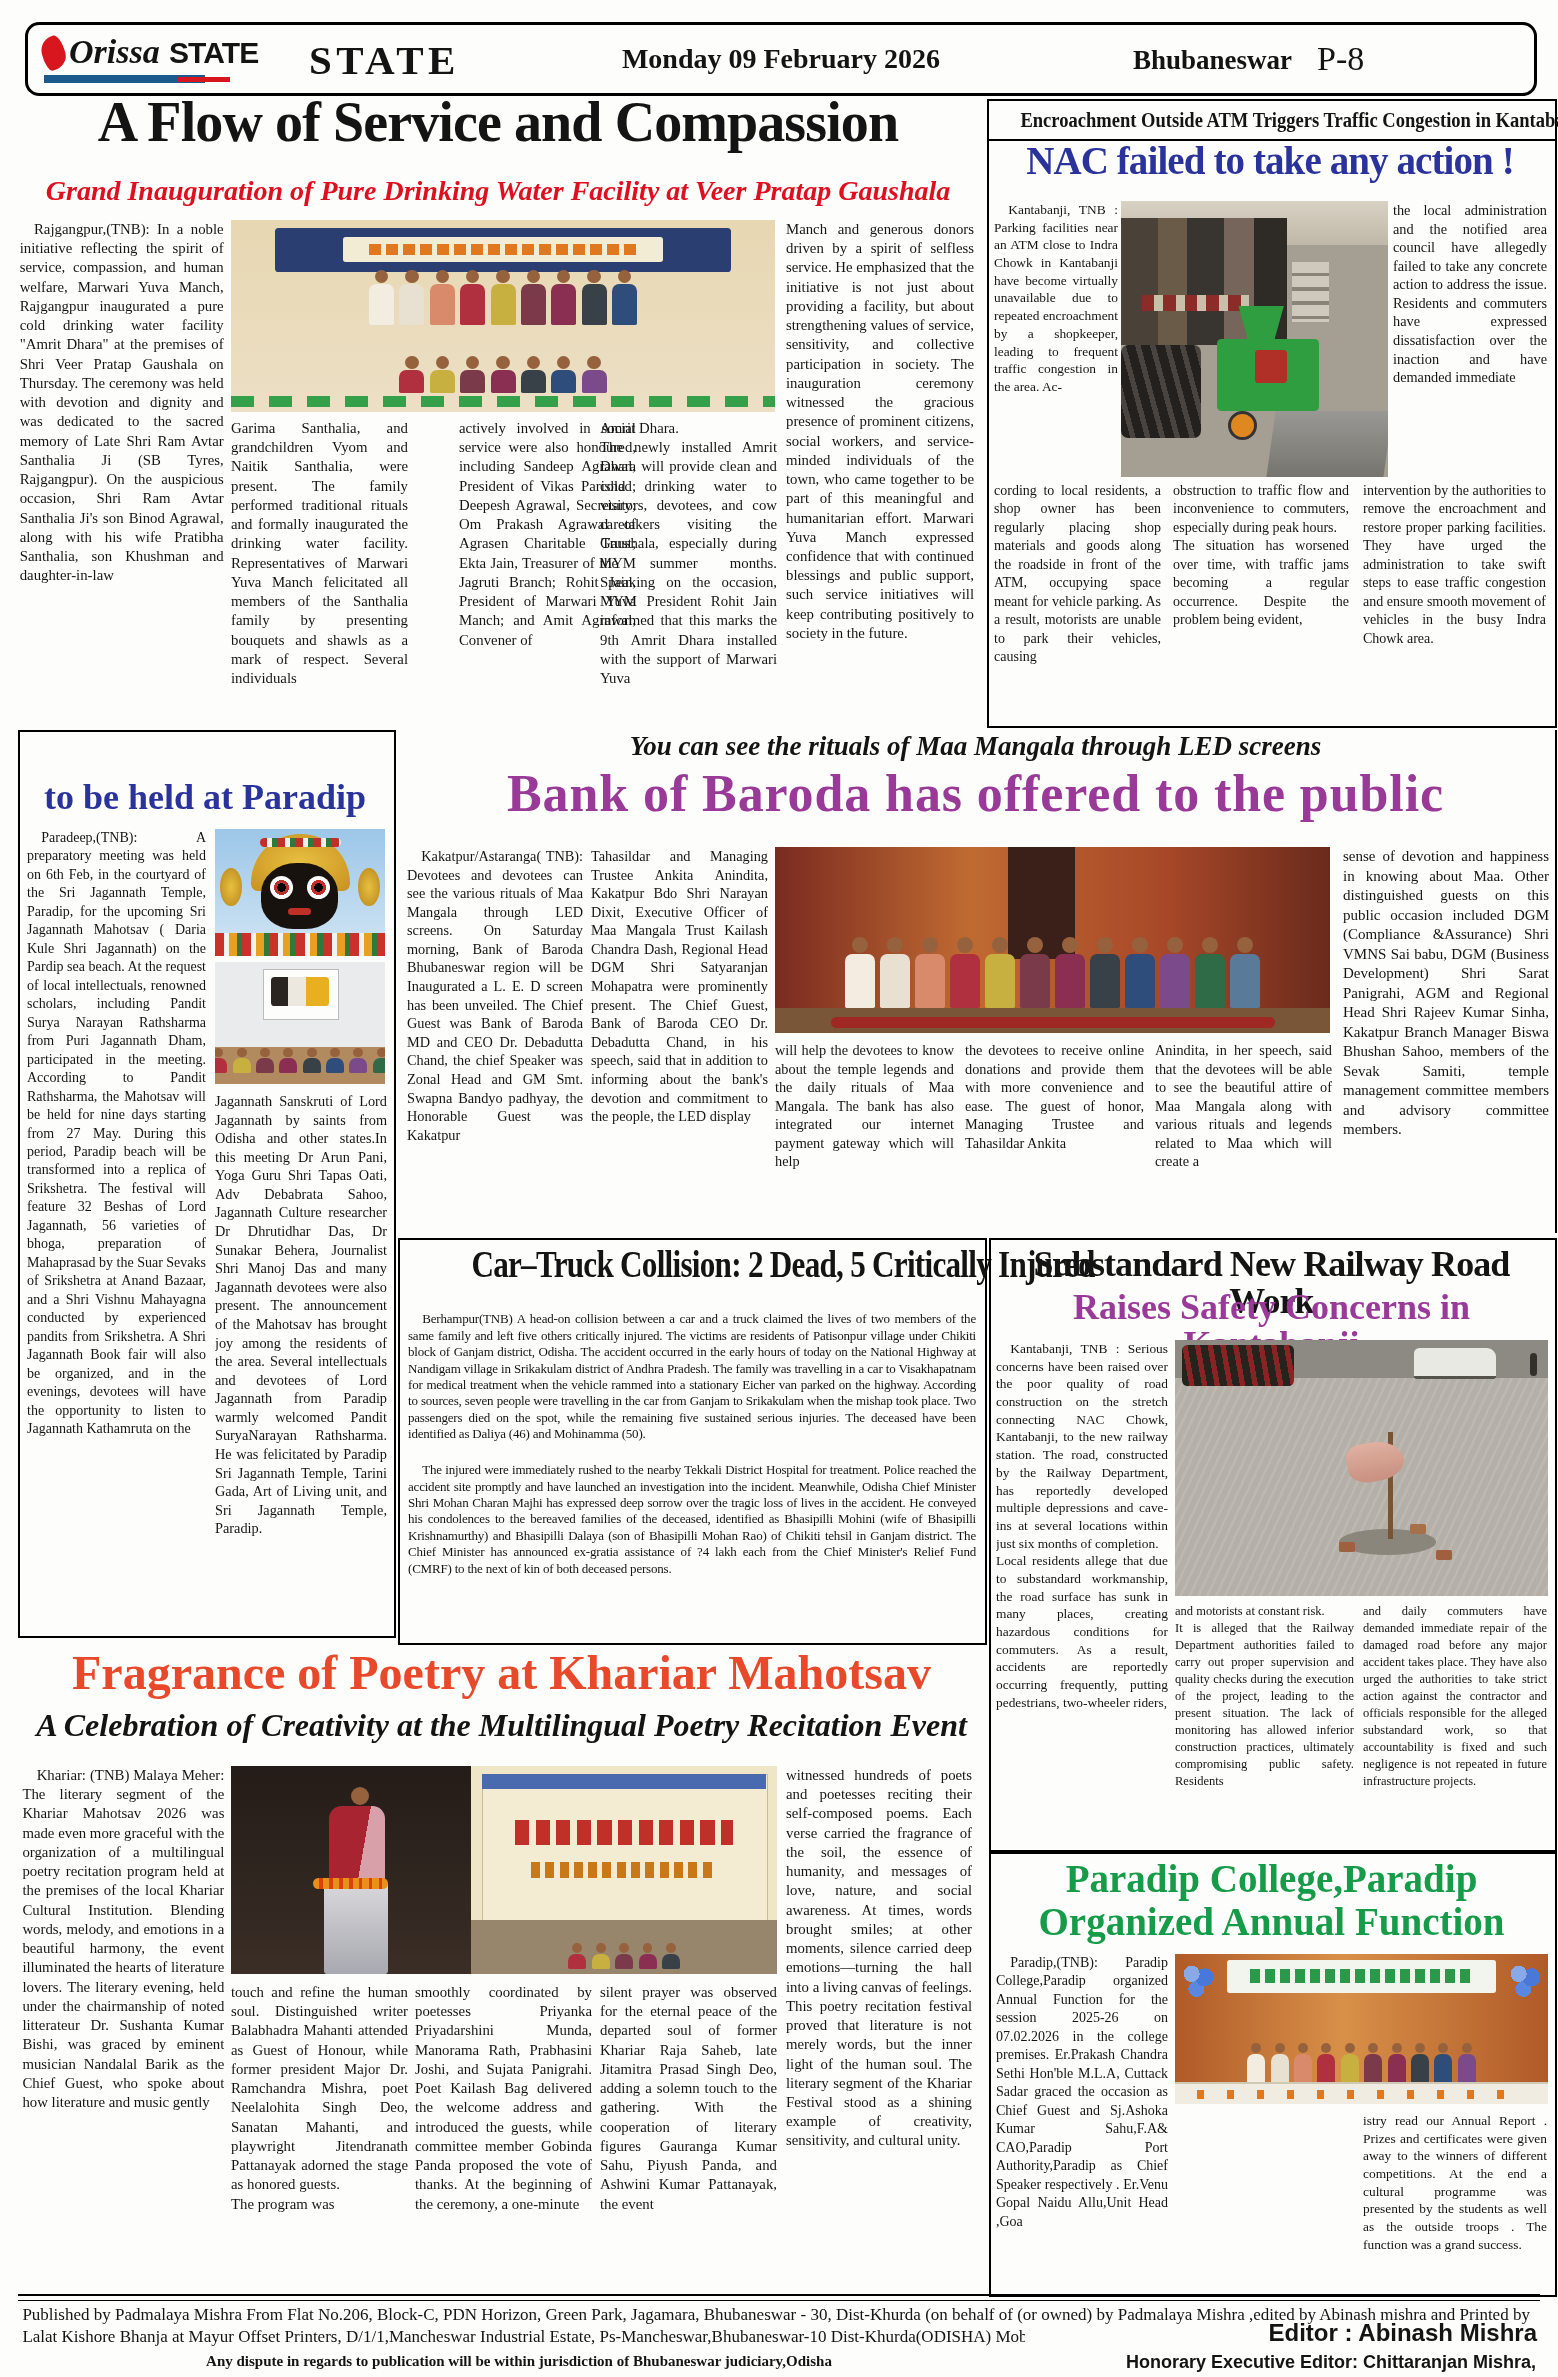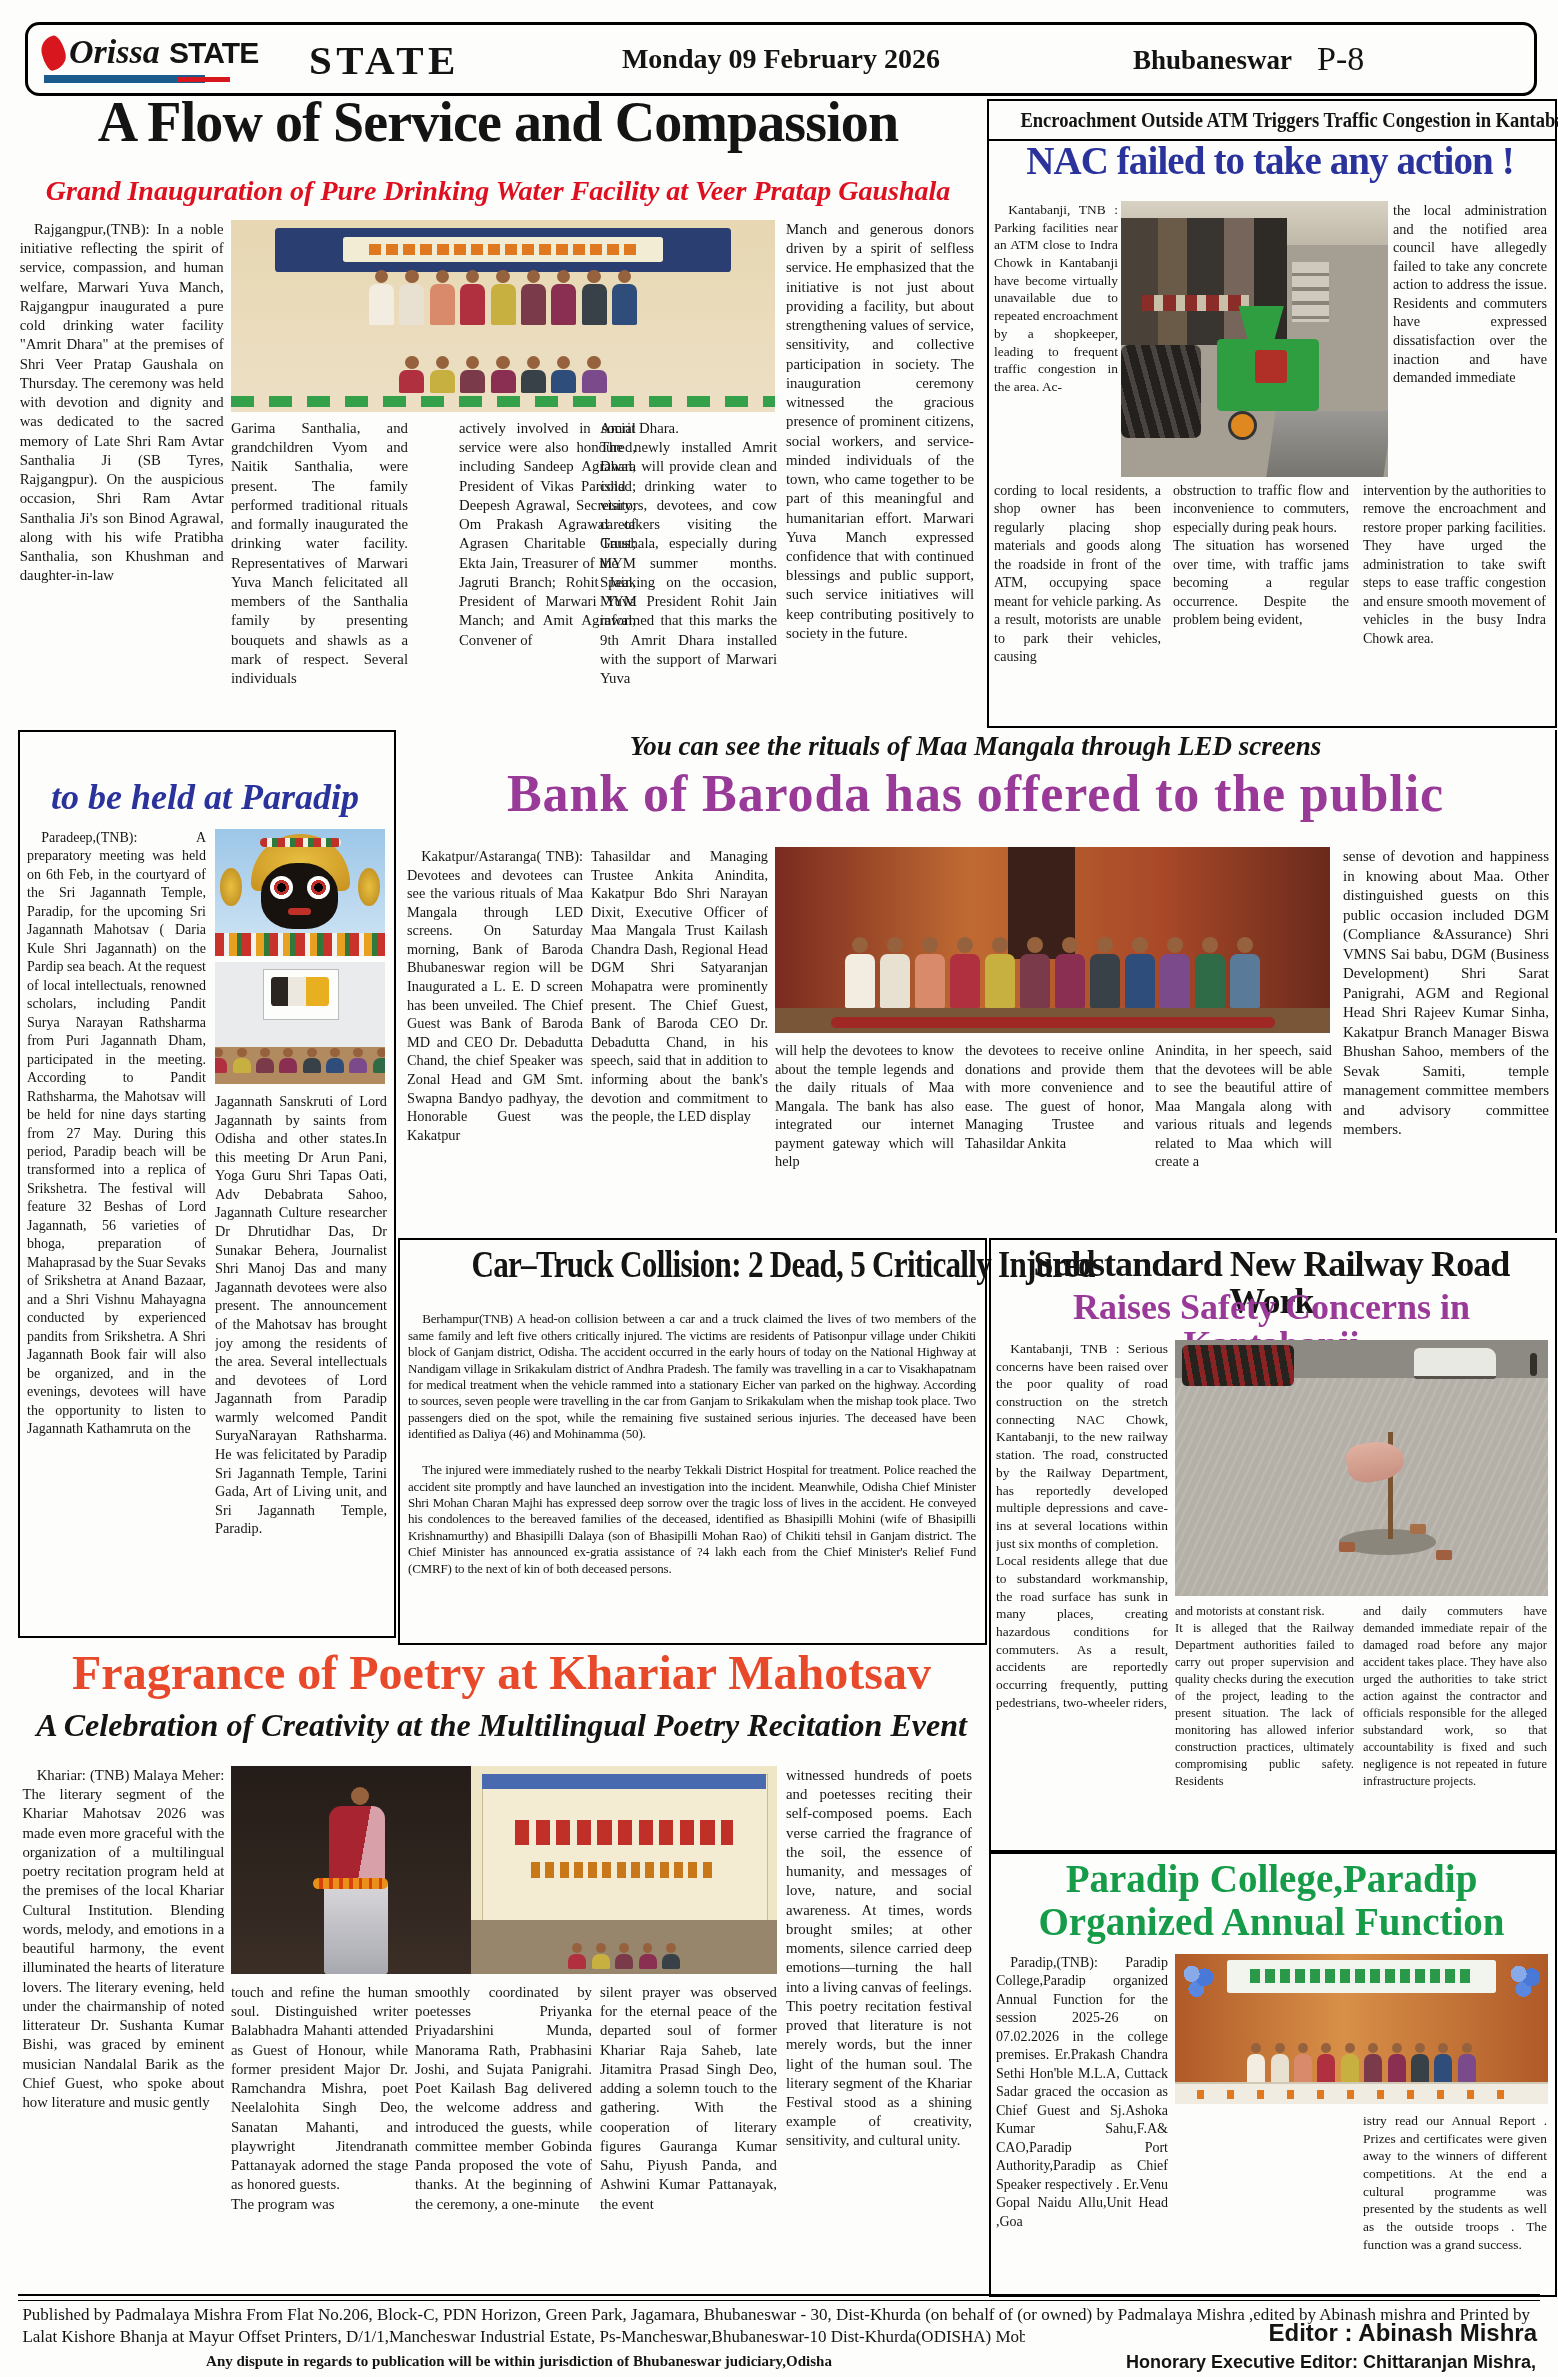--- a/index.html
+++ b/index.html
@@ -165,21 +165,21 @@
     <div class="abs" style="left:56%;top:76%;width:44%;height:24%;background:linear-gradient(#9a9894,#76746e);transform:skewX(-8deg);"></div>
   </div>
 
   <div class="abs body t16" style="left:1393px;top:201px;width:154px;height:274px;">the local administration and the notified area council have allegedly failed to take any concrete action to address the issue. Residents and commuters have expressed dissatisfaction over the inaction and have demanded immediate</div>
   <div class="abs body t155" style="left:994px;top:482px;width:167px;height:235px;">cording to local residents, a shop owner has been regularly placing shop materials and goods along the roadside in front of the ATM, occupying space meant for vehicle parking. As a result, motorists are unable to park their vehicles, causing</div>
   <div class="abs body t155" style="left:1173px;top:482px;width:176px;height:235px;">obstruction to traffic flow and inconvenience to commuters, especially during peak hours.
 The situation has worsened over time, with traffic jams becoming a regular occurrence. Despite the problem being evident,</div>
   <div class="abs body t155" style="left:1363px;top:482px;width:183px;height:235px;">intervention by the authorities to remove the encroachment and restore proper parking facilities. They have urged the administration to take swift steps to ease traffic congestion and ensure smooth movement of vehicles in the busy Indra Chowk area.</div>
 
   <div class="box" style="left:18px;top:730px;width:374px;height:904px;"></div>
-  <div class="abs hl" style="left:21.5px;top:779px;width:367px;font-size:36px;color:var(--headline_blue);font-style:italic;">to be held at Paradip</div>
+  <div class="abs hl" style="left:21.5px;top:779px;width:367px;font-size:36px;color:var(--headline_blue);">to be held at Paradip</div>
 
   <div class="abs body t155 ind" style="left:27px;top:829px;width:179px;height:795px;">Paradeep,(TNB): A preparatory meeting was held on 6th Feb,  in the courtyard of the Sri Jagannath Temple, Paradip, for the upcoming Sri Jagannath Mahotsav ( Daria Kule Shri Jagannath) on the Pardip sea beach. At the request of local intellectuals, renowned scholars, including Pandit Surya Narayan Rathsharma from Puri Jagannath Dham, participated in the meeting. According to Pandit Rathsharma, the Mahotsav will be held for nine days starting from 27 May. During this period, Paradip beach will be transformed into a replica of Srikshetra. The festival will feature 32 Beshas of Lord Jagannath, 56 varieties of bhoga, preparation of Mahaprasad by the Suar Sevaks of Srikshetra at Anand Bazaar, and a Shri Vishnu Mahayagna conducted by experienced pandits from Srikshetra. A Shri Jagannath Book fair will also be organized, and in the evenings, devotees will have the opportunity to listen to Jagannath Kathamruta on the</div>
 
   <div class="photo" style="left:215px;top:829px;width:170px;height:127px;background:linear-gradient(#9cc6e8,#d2e6f4);">
     <div class="abs" style="left:50%;top:5.4px;width:99px;height:57px;margin-left:-49px;background:radial-gradient(#e8c040,#c89020);border-radius:49px 49px 7.2px 7.2px;"></div>
     <div class="abs" style="left:50%;top:9px;width:81px;height:9px;margin-left:-40px;background:repeating-linear-gradient(90deg,#c03028 0 7.2px,#f0f0e8 7.2px 12.5px,#2f7a3a 12.5px 18px);border-radius:4.5px;"></div>
     <div class="abs" style="left:50%;top:34px;width:77px;height:66px;margin-left:-39px;background:#17120e;border-radius:46% 46% 42% 42%;"></div>
     <div class="abs" style="left:50%;top:47px;width:23px;height:23px;margin-left:-30px;border-radius:50%;background:radial-gradient(circle,#000 0 27%,#c03028 27% 46%,#fff 46%);"></div>
     <div class="abs" style="left:50%;top:47px;width:23px;height:23px;margin-left:7.2px;border-radius:50%;background:radial-gradient(circle,#000 0 27%,#c03028 27% 46%,#fff 46%);"></div>
     <div class="abs" style="left:50%;top:79px;width:23px;height:7.2px;margin-left:-11.6px;background:#c03028;border-radius:3.6px;"></div>

